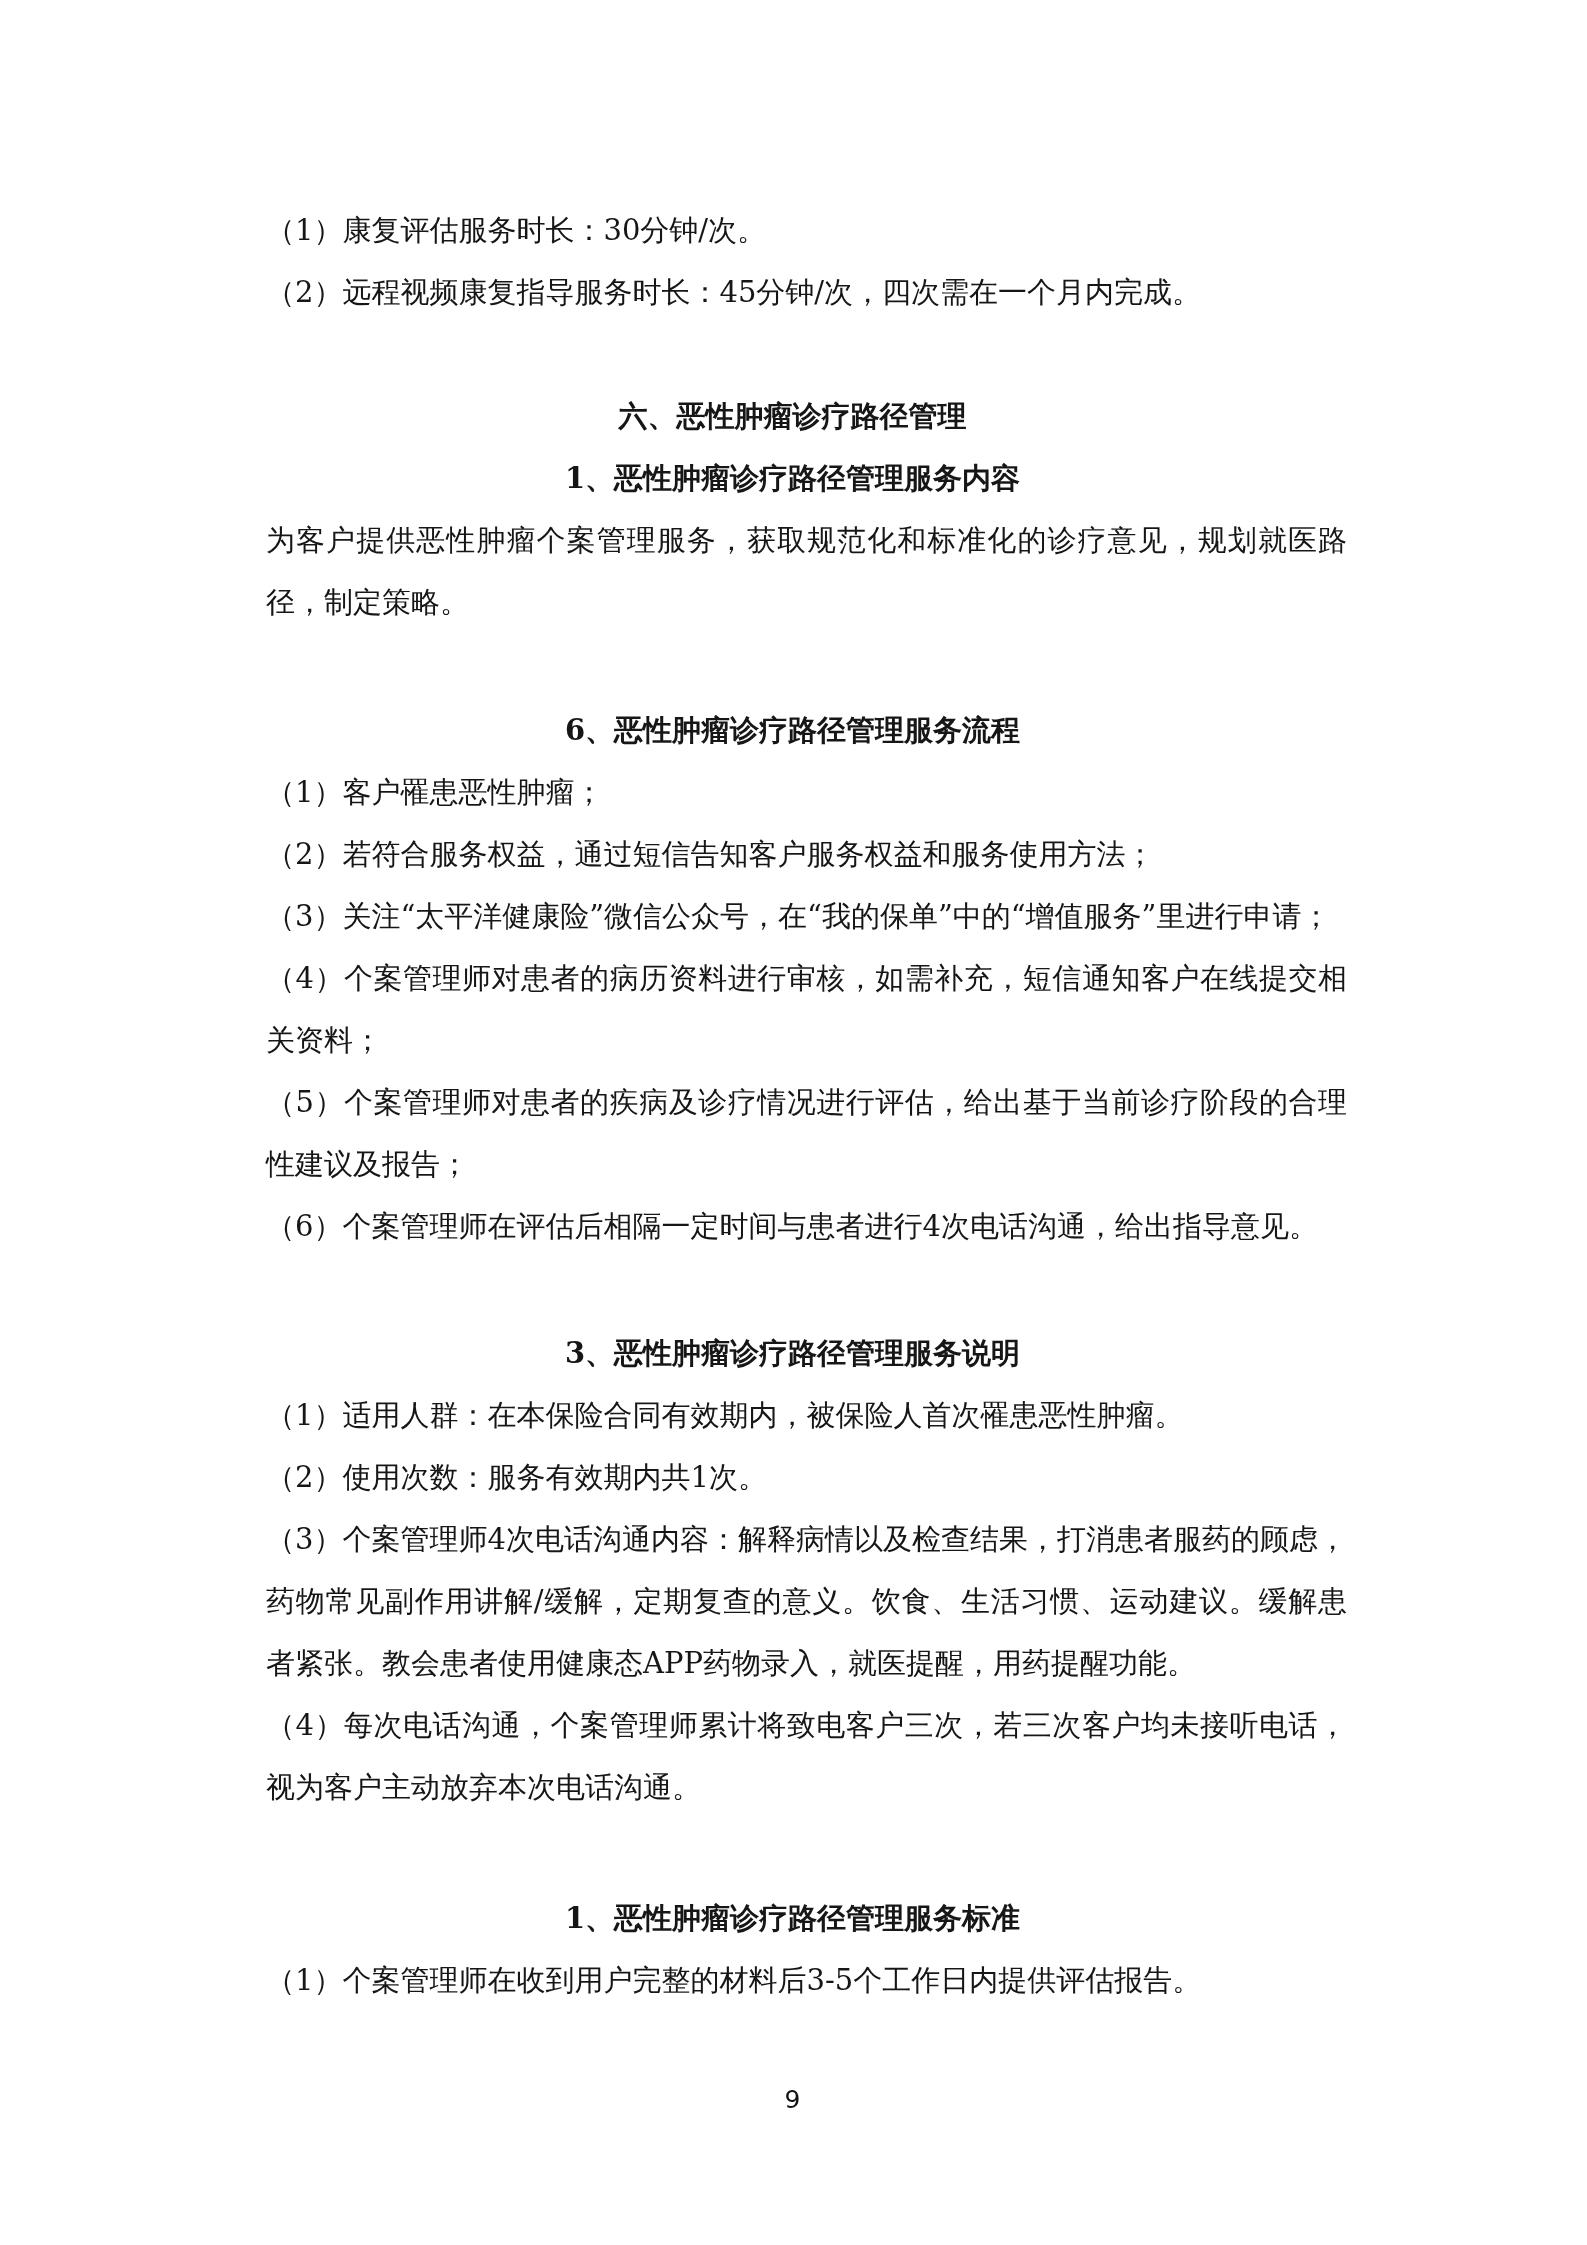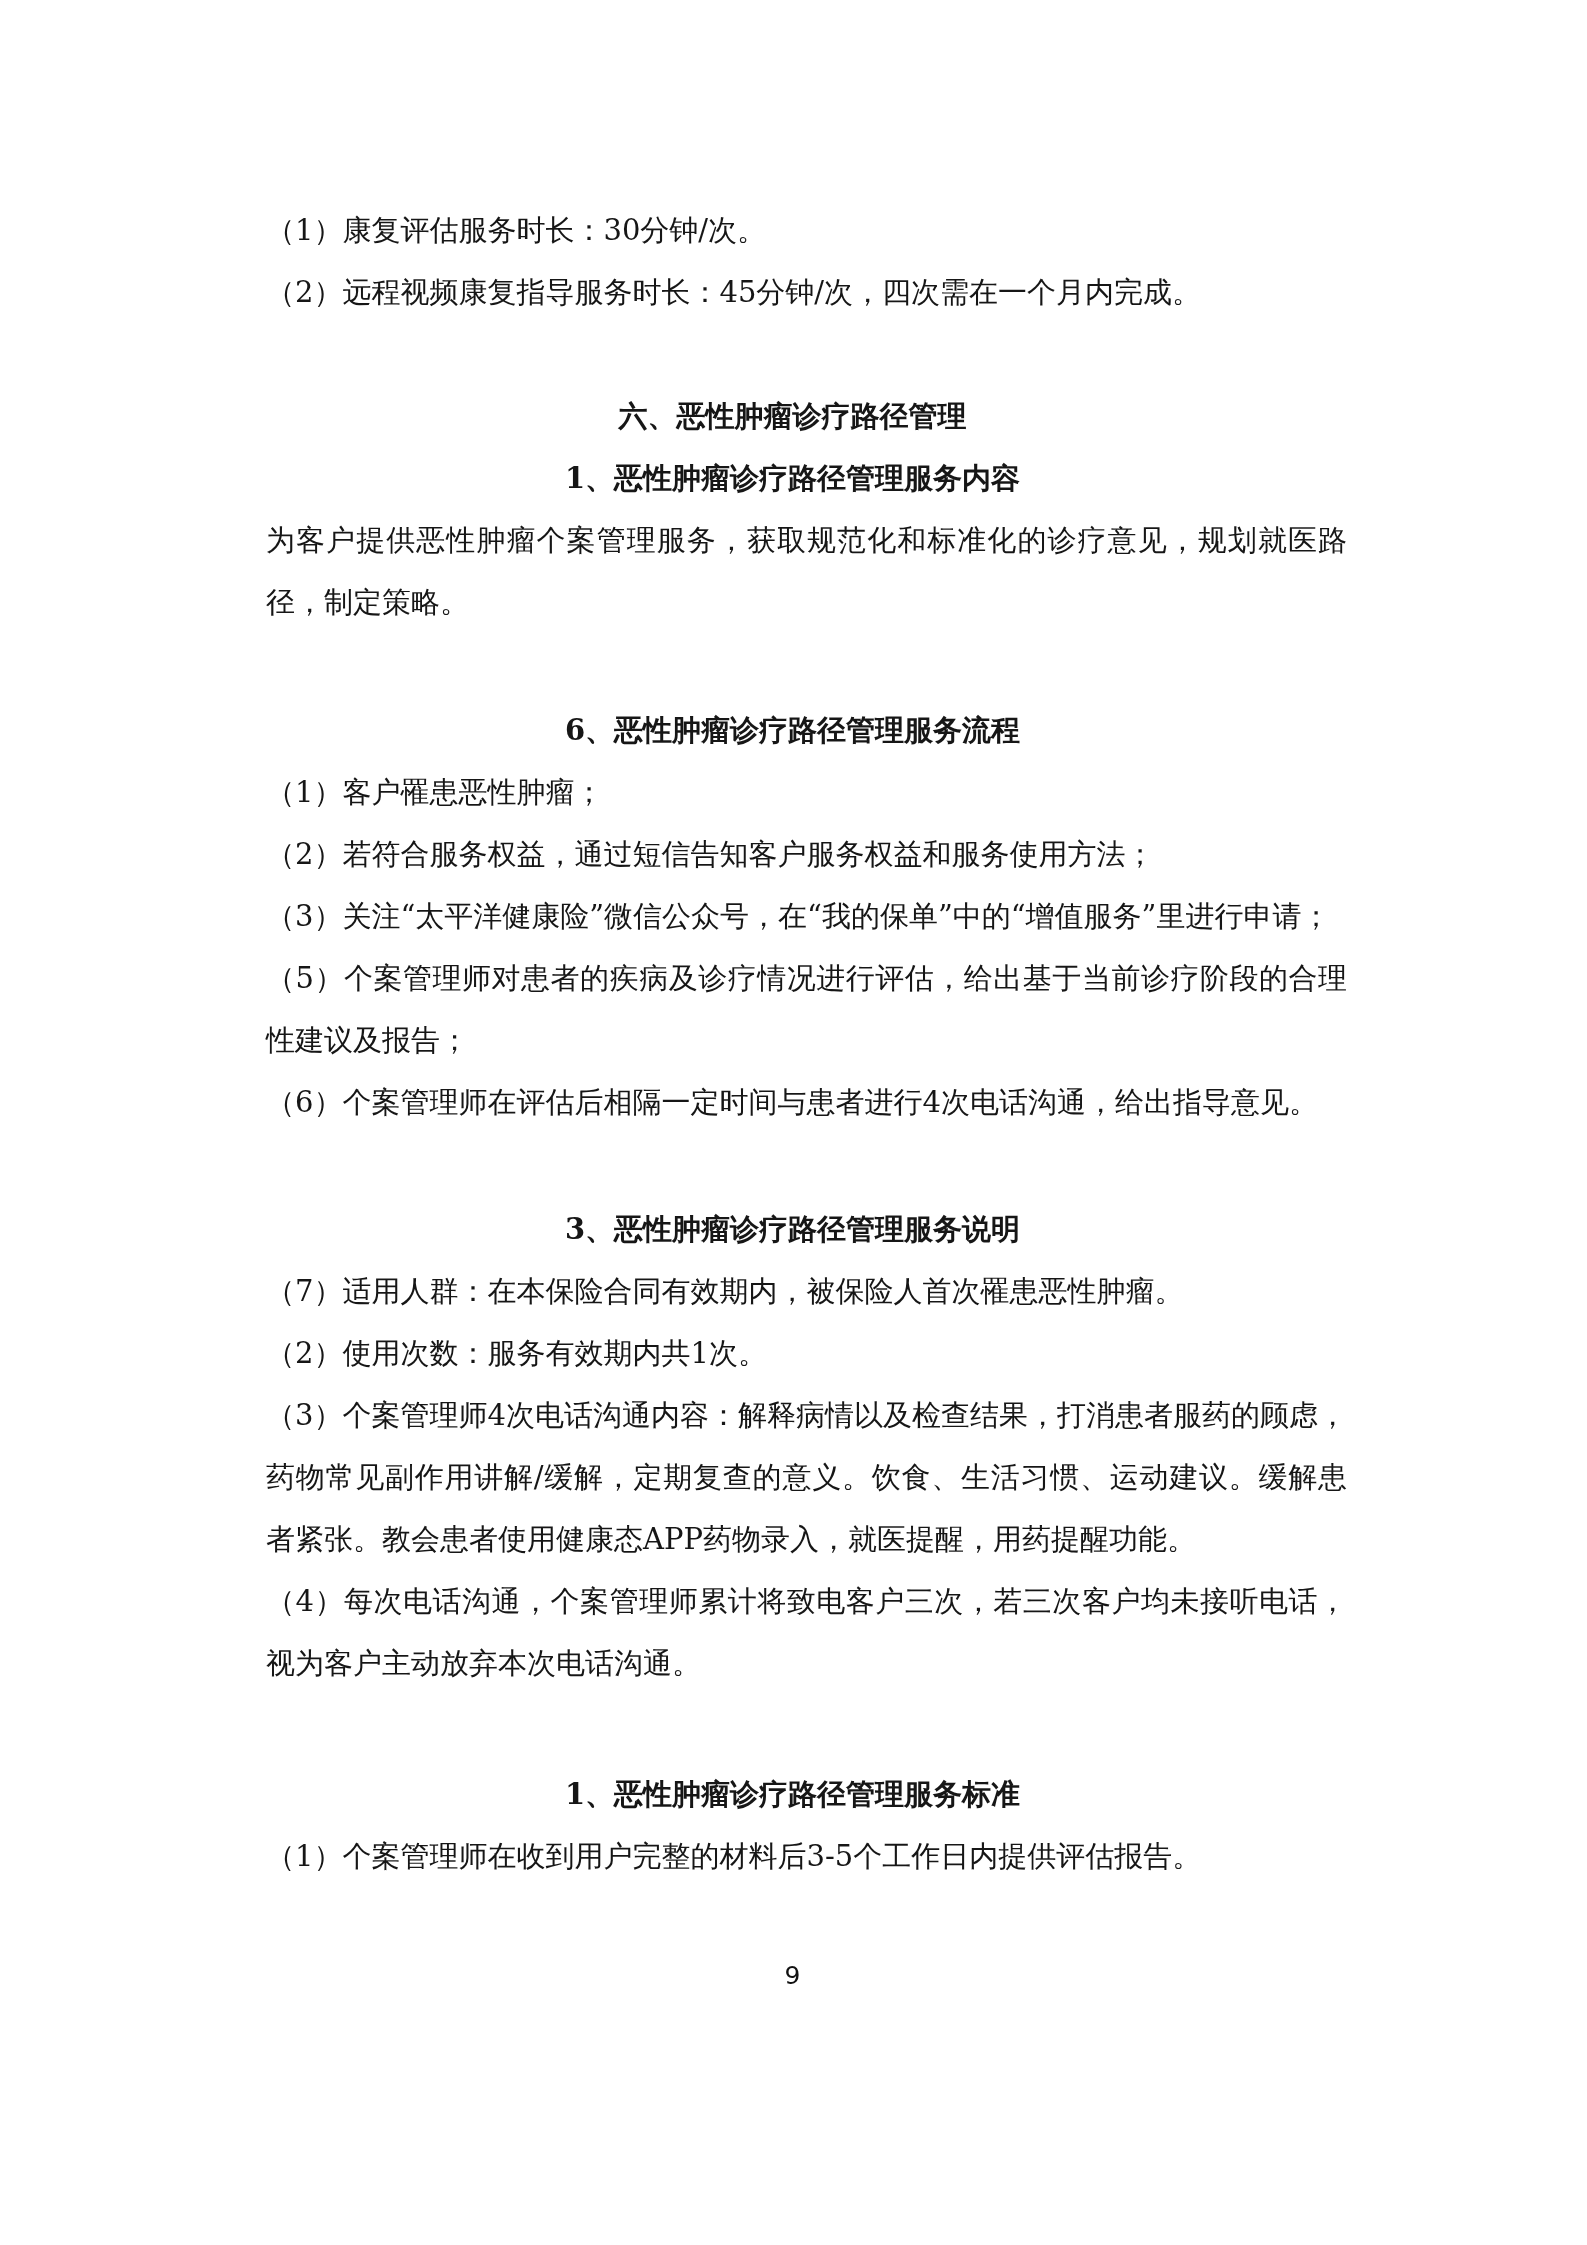--- a/index.html
+++ b/index.html
@@ -64,27 +64,28 @@
 
   <h3 class="ln hd">1、恶性肿瘤诊疗路径管理服务内容</h3>
   <p class="ln">为客户提供恶性肿瘤个案管理服务，获取规范化和标准化的诊疗意见，规划就医路径，制定策略。</p>
 
   <div class="gap gap-b"></div>
 
   <h3 class="ln hd">6、恶性肿瘤诊疗路径管理服务流程</h3>
   <p class="ln">（1）客户罹患恶性肿瘤；</p>
   <p class="ln">（2）若符合服务权益，通过短信告知客户服务权益和服务使用方法；</p>
   <p class="ln">（3）关注“太平洋健康险”微信公众号，在“我的保单”中的“增值服务”里进行申请；</p>
+  <p class="ln">（4）个案管理师对患者的病历资料进行审核，如需补充，短信通知客户在线提交相关资料；</p>
   <p class="ln">（5）个案管理师对患者的疾病及诊疗情况进行评估，给出基于当前诊疗阶段的合理性建议及报告；</p>
   <p class="ln">（6）个案管理师在评估后相隔一定时间与患者进行4次电话沟通，给出指导意见。</p>
 
   <div class="gap gap-c"></div>
 
   <h3 class="ln hd">3、恶性肿瘤诊疗路径管理服务说明</h3>
-  <p class="ln">（7）适用人群：在本保险合同有效期内，被保险人首次罹患恶性肿瘤。</p>
+  <p class="ln">（1）适用人群：在本保险合同有效期内，被保险人首次罹患恶性肿瘤。</p>
   <p class="ln">（2）使用次数：服务有效期内共1次。</p>
   <p class="ln">（3）个案管理师4次电话沟通内容：解释病情以及检查结果，打消患者服药的顾虑，药物常见副作用讲解/缓解，定期复查的意义。饮食、生活习惯、运动建议。缓解患者紧张。教会患者使用健康态APP药物录入，就医提醒，用药提醒功能。</p>
   <p class="ln">（4）每次电话沟通，个案管理师累计将致电客户三次，若三次客户均未接听电话，视为客户主动放弃本次电话沟通。</p>
 
   <div class="gap gap-d"></div>
 
   <h3 class="ln hd">1、恶性肿瘤诊疗路径管理服务标准</h3>
   <p class="ln">（1）个案管理师在收到用户完整的材料后3-5个工作日内提供评估报告。</p>
 
   <div class="pagenum">9</div>

